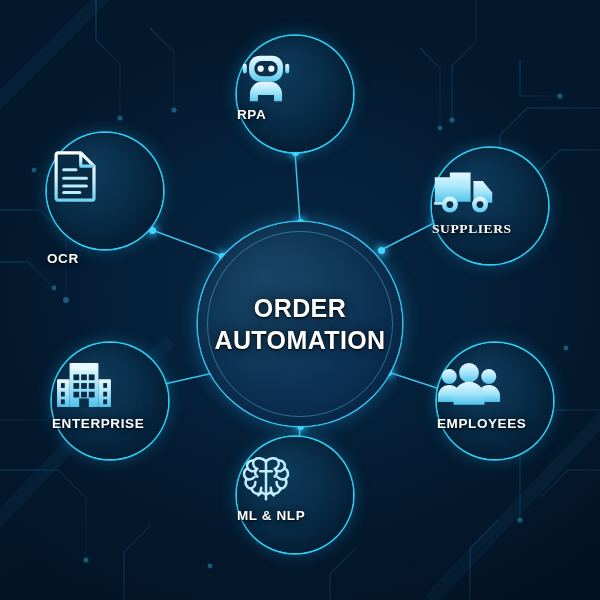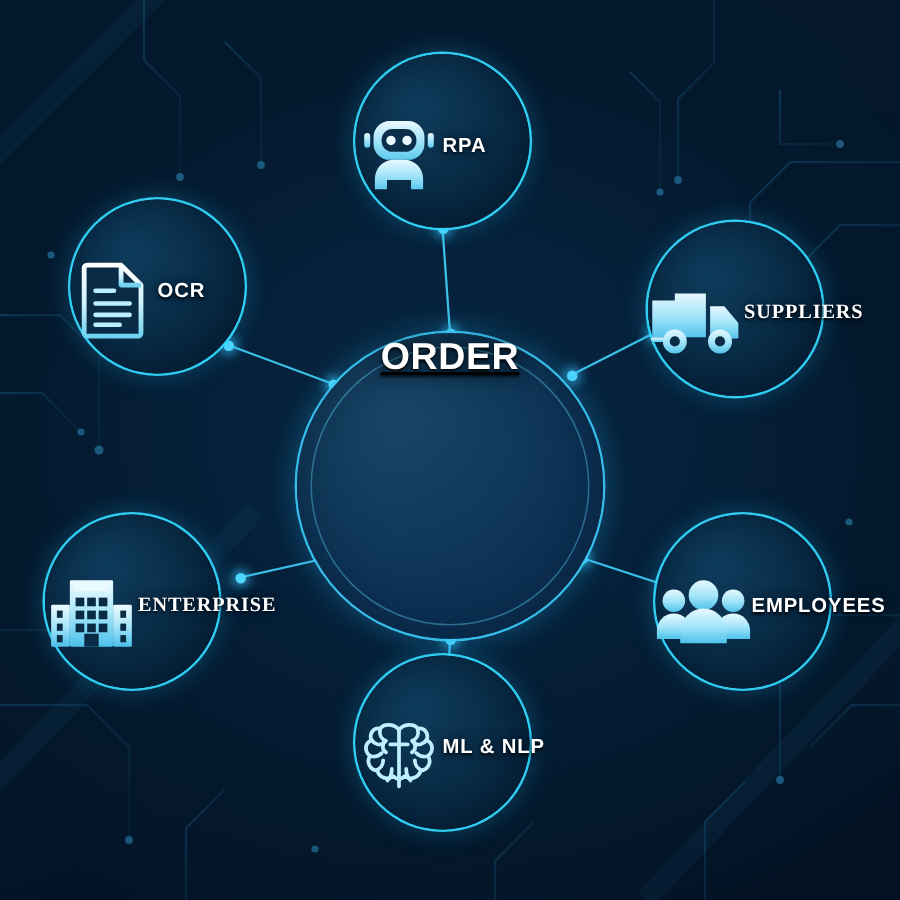--- a/index.html
+++ b/index.html
@@ -23,21 +23,21 @@
     position:absolute;
     left:198px;top:222px;
     width:204px;height:204px;
     border-radius:50%;
     background:
       radial-gradient(circle at 32% 26%, #1a4566 0%, #123c5c 32%, #0d3255 62%, #0a2a4a 100%);
     box-shadow:
       0 0 0 1.6px rgba(60,200,245,.92),
       0 0 18px 3px rgba(35,175,235,.30),
       inset 0 0 38px rgba(5,25,48,.55);
-    display:flex;align-items:flex-start;justify-content:center;text-decoration:underline;
+    display:flex;align-items:center;justify-content:center;
   }
   .hub-inner-ring{
     position:absolute;
     left:9px;top:9px;right:9px;bottom:9px;
     border-radius:50%;
     border:1px solid rgba(90,205,240,.42);
   }
   .hub-text{
     position:relative;
     text-align:center;
@@ -55,22 +55,22 @@
     position:absolute;
     width:116px;height:116px;
     border-radius:50%;
     background:
       radial-gradient(circle at 34% 28%, #0f3c5c 0%, #0a2f4b 42%, #06243c 74%, #051e33 100%);
     box-shadow:
       0 0 0 1.7px rgba(50,212,250,.95),
       0 0 16px 2px rgba(30,180,235,.28),
       inset 0 0 26px rgba(4,22,42,.6);
     display:flex;
-    flex-direction:row;
-    align-items:center;
+    flex-direction:column;
+    align-items:flex-start;
     justify-content:flex-start;
   }
   .node .glyph{
     margin-top:17px;
     width:58px;height:50px;
     display:flex;align-items:center;justify-content:center;
   }
   .node .nlabel{
     margin-top:4px;
     color:#ffffff;
@@ -80,22 +80,22 @@
     white-space:nowrap;
     text-shadow:0 0 7px rgba(2,18,36,.95), 0 1px 2px rgba(0,0,0,.9);
   }
   .node.big .glyph{width:64px;height:54px;margin-top:15px;}
 
   
   #node-rpa{left:237px;top:36px;}
   #node-suppliers{left:432px;top:148px;font-family:Liberation Serif, serif;}
   #node-employees{left:437px;top:343px;}
   #node-mlnlp{left:237px;top:437px;}
-  #node-enterprise{left:30px;top:343px;font-family:Liberation Serif, serif;}
-  #node-ocr{left:47px;top:133px;}
+  #node-enterprise{left:52px;top:343px;}
+  #node-ocr{left:47px;top:133px;gap:47px;}
 
   .dot{position:absolute;width:7px;height:7px;border-radius:50%;
        background:#4fd8ff;
        box-shadow:0 0 7px 2px rgba(60,200,255,.75);}
 </style>
 </head>
 <body>
 
 <div id="stage">
 
@@ -171,20 +171,21 @@
   <div class="dot" style="left:294.5px;top:466.5px;"></div>
   <div class="dot" style="left:214.5px;top:368.5px;"></div>
   <div class="dot" style="left:156.5px;top:381.5px;"></div>
   <div class="dot" style="left:218.5px;top:252.5px;"></div>
   <div class="dot" style="left:148.5px;top:226.5px;"></div>
 
   <div class="hub">
     <div class="hub-inner-ring"></div>
     <div class="hub-text">
       <div>ORDER</div>
+      <div>AUTOMATION</div>
     </div>
   </div>
 
   <div class="node" id="node-rpa">
     <div class="glyph">
       <svg viewBox="0 0 64 56" width="58" height="50">
         <defs>
           <linearGradient id="gRobot" x1="0" y1="0" x2="0" y2="1">
             <stop offset="0%" stop-color="#eaf9ff"></stop>
             <stop offset="55%" stop-color="#9fe4f8"></stop>

